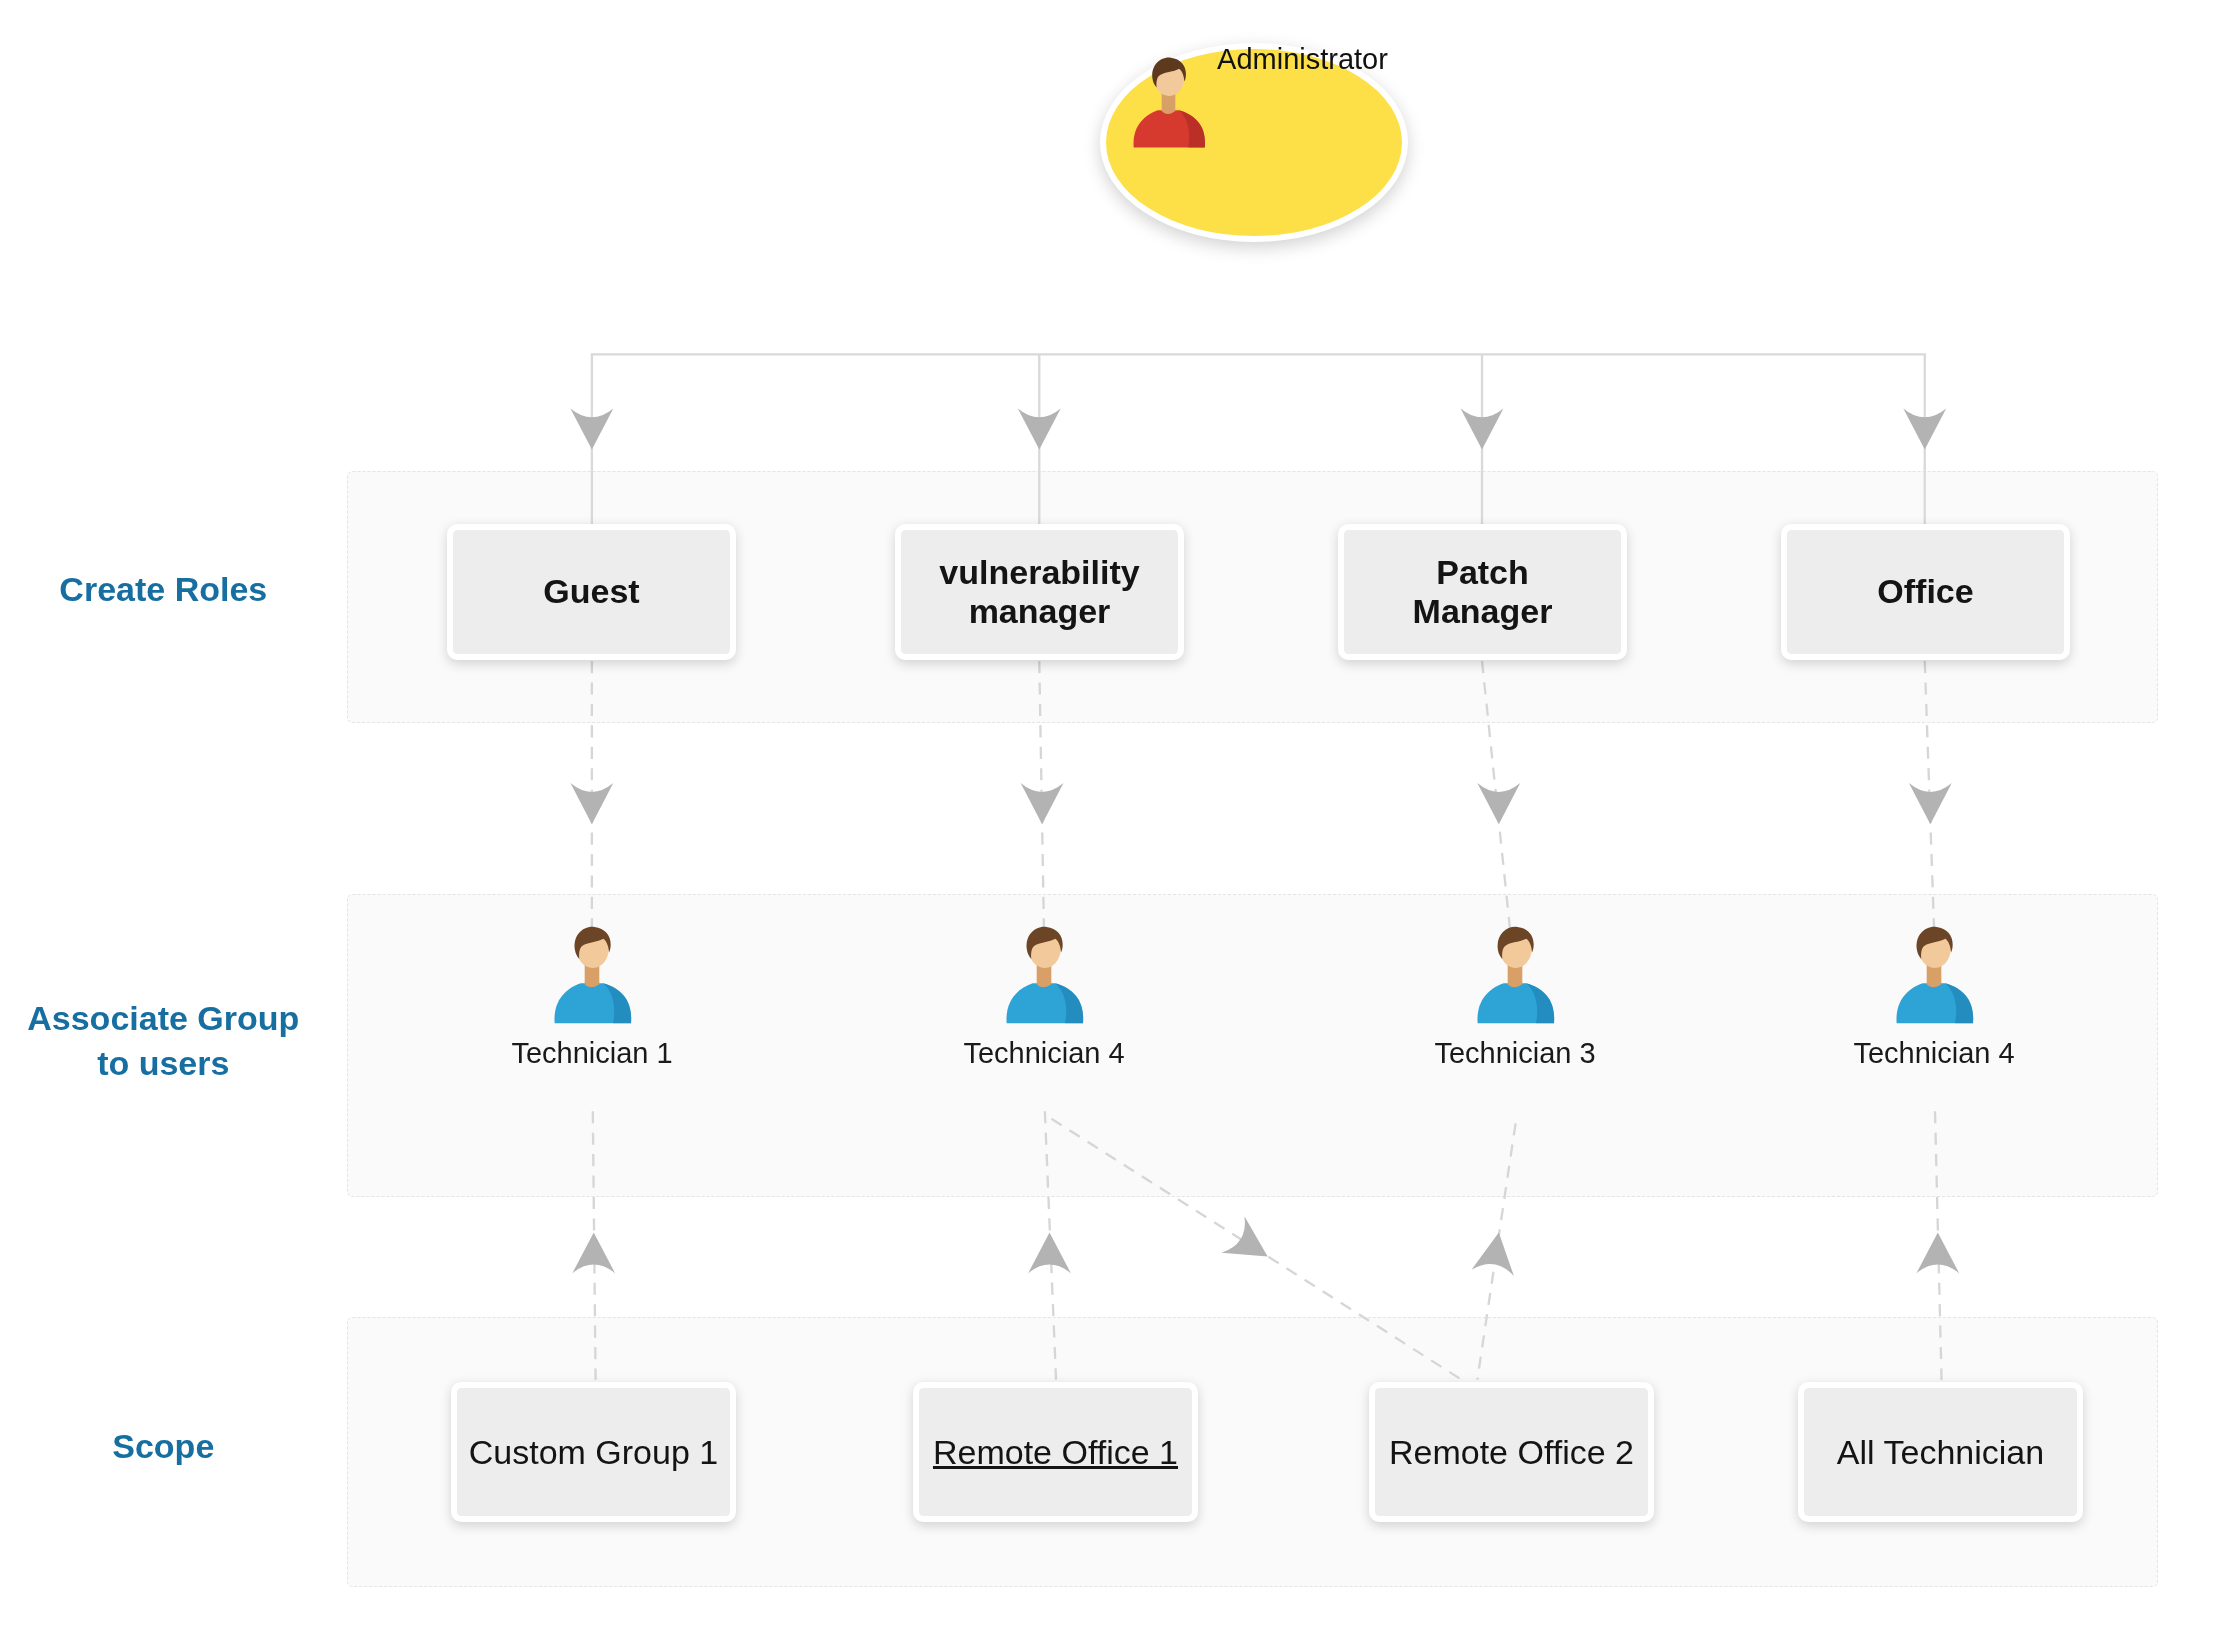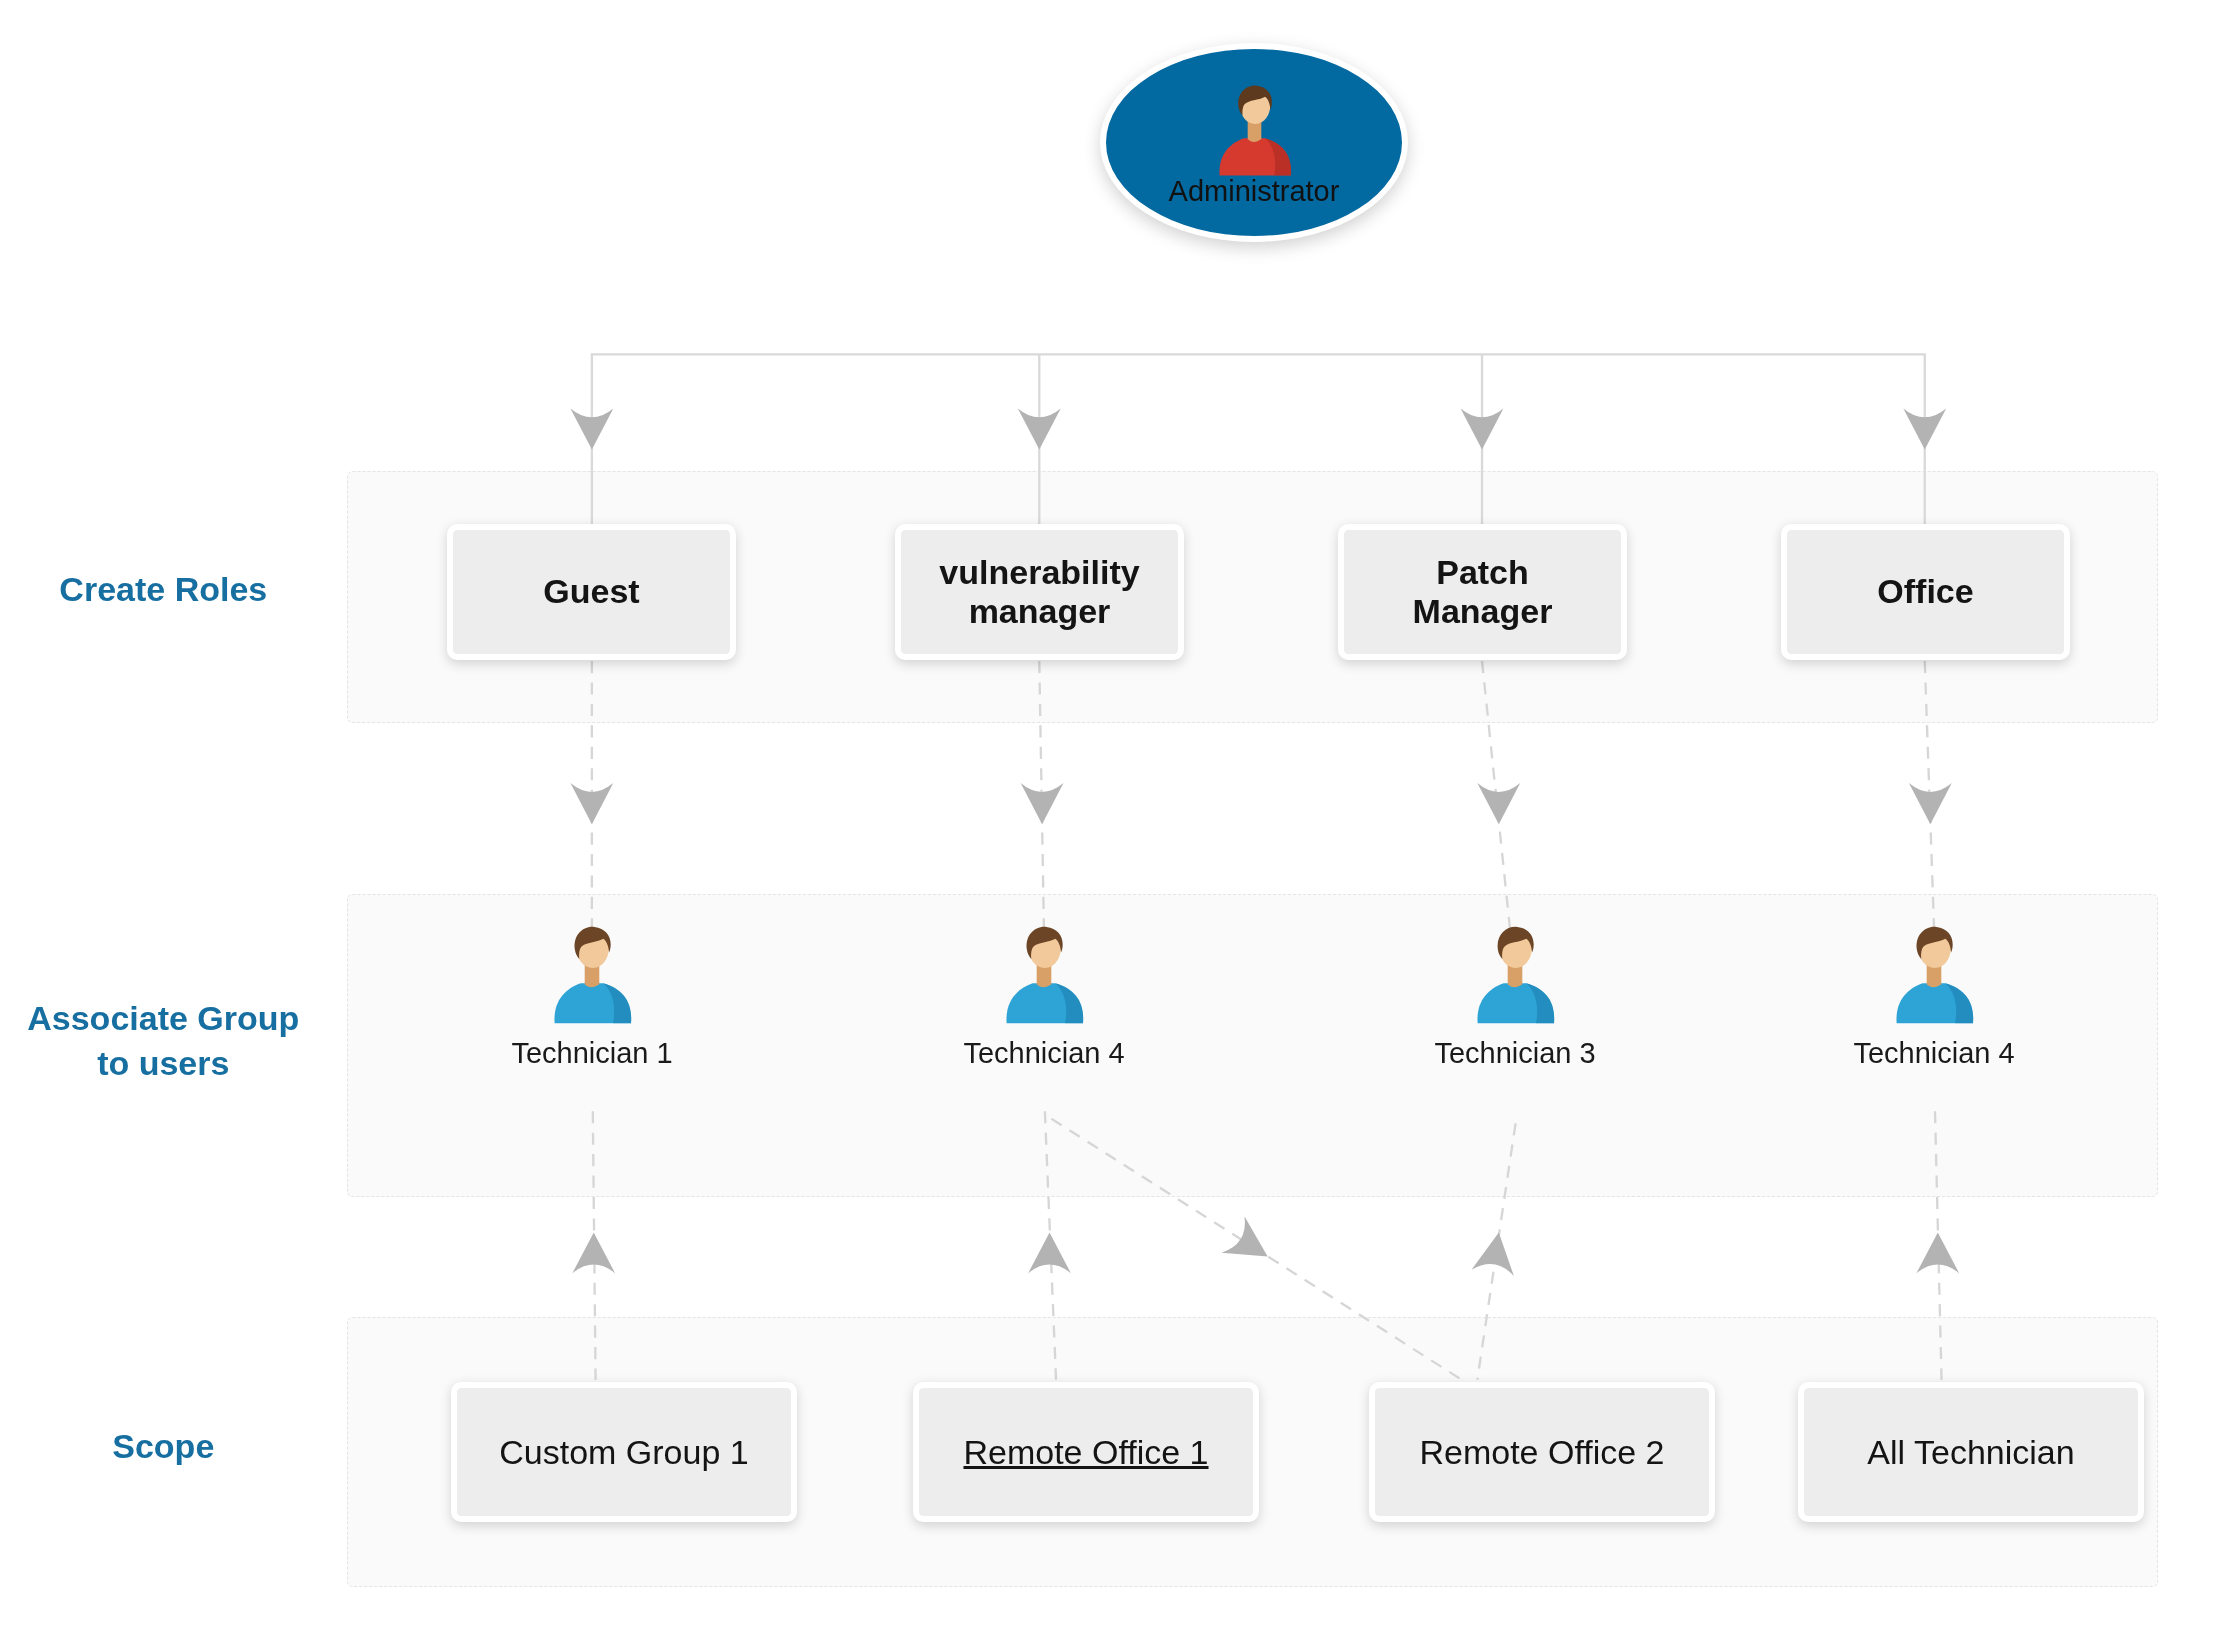--- a/index.html
+++ b/index.html
@@ -29,37 +29,37 @@
   
   .node{
     position:absolute;display:flex;align-items:center;justify-content:center;
     background:#ededed;border:6.5px solid #ffffff;border-radius:10.3px;
     box-shadow:0 3.7px 11.2px rgba(0,0,0,.16);box-sizing:border-box;
     color:#141414;text-align:center;z-index:3;
   }
   .role{top:524px;width:289px;height:136px;font-size:34px;font-weight:700;line-height:1.15;}
   .role .lbl{max-width:233px;}
   .role.c1{left:447px;} .role.c2{left:895px;} .role.c3{left:1338px;} .role.c4{left:1781px;}
-  .scopebox{top:1382px;width:346px;height:140px;font-size:34px;font-weight:400;}
+  .scopebox{top:1382px;width:285px;height:140px;font-size:34px;font-weight:400;}
   .scopebox .lbl{white-space:nowrap;}
   .scopebox.c1{left:451px;} .scopebox.c2{left:913px;text-decoration:underline;} .scopebox.c3{left:1369px;} .scopebox.c4{left:1798px;}
   
   .person{
     position:absolute;top:921px;width:298px;display:flex;flex-direction:column;
     align-items:center;z-index:3;color:#1a1a1a;
   }
   .person.c1{left:443px;} .person.c2{left:895px;} .person.c3{left:1366px;} .person.c4{left:1785px;}
   .person svg{width:104px;height:110px;}
   .person .lbl{margin-top:5.6px;font-size:29px;white-space:nowrap;}
   
   .admin{
     position:absolute;left:1100px;top:43px;width:308px;height:199px;
-    background:#0369a1;border:6.5px solid #ffffff;border-radius:50%;
+    background:#fde047;border:6.5px solid #ffffff;border-radius:50%;
     box-shadow:0 5.6px 17px rgba(0,0,0,.18);box-sizing:border-box;
-    display:flex;flex-direction:column;align-items:center;justify-content:center;
+    display:flex;flex-direction:row;align-items:flex-start;justify-content:center;
     z-index:3;color:#111;
   }
   .admin svg{width:97px;height:97px;margin-top:5.6px;}
   .admin .lbl{font-size:29px;margin-top:-5.6px;white-space:nowrap;}
 </style>
 </head>
 <body>
 
 <div class="stage">
 

